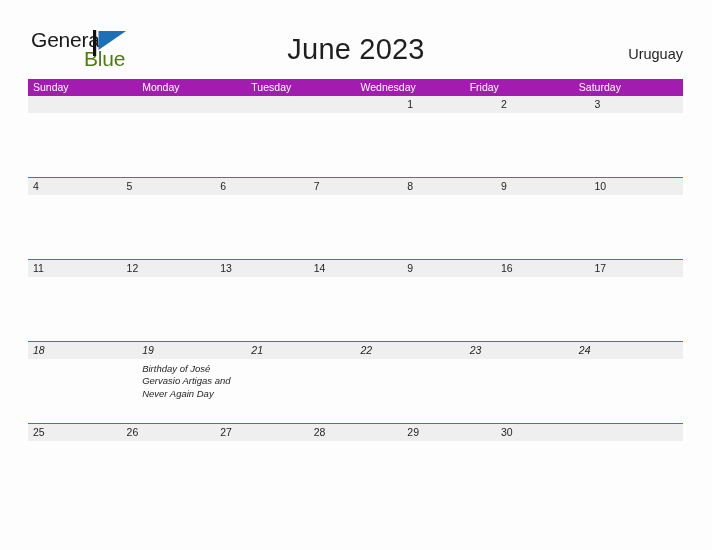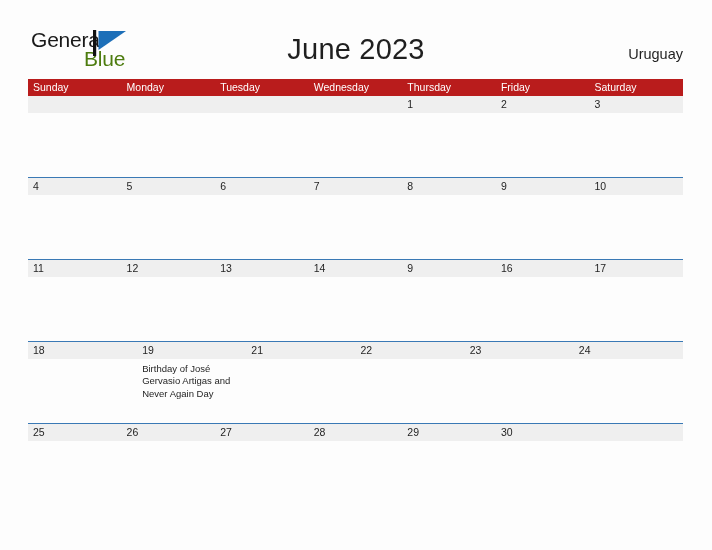--- a/index.html
+++ b/index.html
@@ -82,21 +82,21 @@
 
   
   .calendar {
     position: absolute;
     left: 28px;
     top: 79px;
     width: 655px;
   }
   .weekday-row {
     display: flex;
-    background: #b91c1c;
+    background: #a21caf;
     height: 17px;
   }
   .weekday {
     flex: 1 1 0;
     color: #ffffff;
     font-size: 10.5px;
     line-height: 17px;
     padding-left: 5px;
     box-sizing: border-box;
     font-family: "Liberation Sans", sans-serif;
@@ -151,21 +151,21 @@
   .event {
     font-size: 9.5px;
     line-height: 12.3px;
     color: #1f1f1f;
     font-family: "Liberation Sans", sans-serif;
     word-wrap: break-word;
   }
   .week-row-1 .week-inner { min-height: 81px; }
   .week-row-2 .week-inner { min-height: 81px; }
   .week-row-3 .week-inner { min-height: 81px; }
-  .week-row-4 .week-inner { min-height: 81px; }
+  .week-row-4 .week-inner { min-height: 81px; font-style: italic; }
   .week-row-5 .week-inner { min-height: 40px; }
 </style>
 </head>
 <body>
 
 <div class="page">
 
   <div class="header">
 
     <div class="logo">
@@ -185,21 +185,20 @@
 
   </div>
 
   <div class="calendar">
 
     <div class="weekday-row">
       <div class="weekday">Sunday</div>
       <div class="weekday">Monday</div>
       <div class="weekday">Tuesday</div>
       <div class="weekday">Wednesday</div>
-      <div class="weekday">Thursday</div>
       <div class="weekday">Friday</div>
       <div class="weekday">Saturday</div>
     </div>
 
     <div id="weeks-container">
         <div class="week week-row-1">
           <div class="datenum-band"></div>
           <div class="week-inner">
             <div class="daycell">
               <div class="daycell-content">

